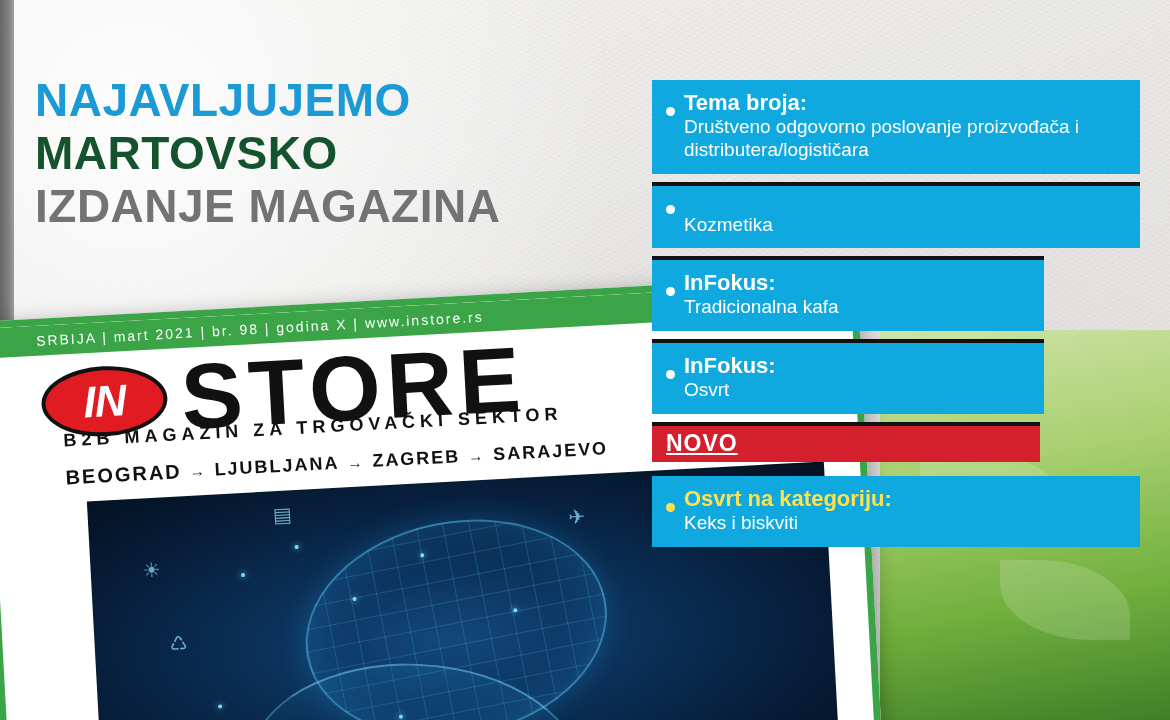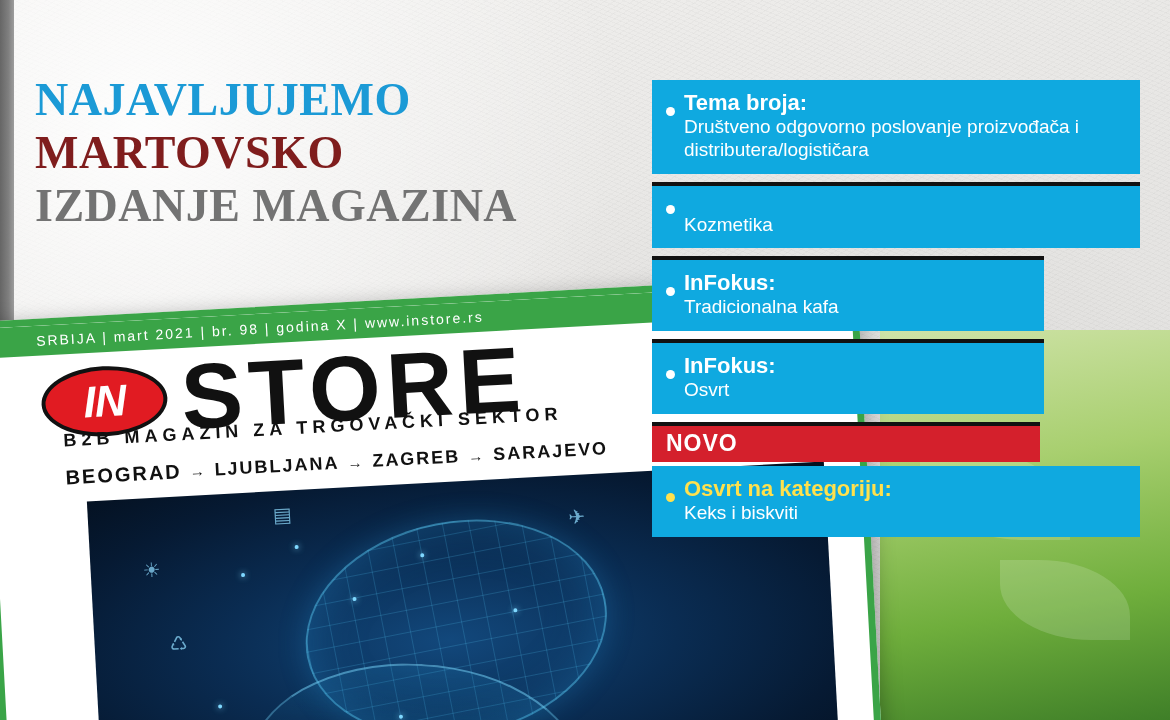--- a/index.html
+++ b/index.html
@@ -48,25 +48,25 @@
     position: absolute;
     left: 35px;
     top: 74px;
     width: 610px;
   }
   .headline .line {
     font-size: 46px;
     font-weight: bold;
     line-height: 1.15;
     letter-spacing: 0.5px;
-    font-family: Liberation Serif, serif;
+    font-family: Liberation Sans, sans-serif;
     text-transform: uppercase;
   }
   .headline .l1 { color: #1b9ad6; }
-  .headline .l2 { color: #7f1d1d; }
+  .headline .l2 { color: #14532d; }
   .headline .l3 { color: #737373; }
 
   
   .cover-wrap {
     position: absolute;
     left: -22px;
     top: 322px;
     width: 880px;
     height: 470px;
     transform: rotate(-3.1deg);
@@ -270,22 +270,23 @@
   .novo-bar {
     background: #d4202c;
     color: #ffffff;
     font-size: 23px;
     font-weight: bold;
     letter-spacing: 1px;
     padding: 4px 14px 5px 14px;
     width: 388px;
     box-sizing: border-box;
     border-top: 4px solid #111111;
-  }
-  .card.c5 { border-top: 0; margin-top: 4px; }
+    text-decoration: underline;
+  }
+  .card.c5 { border-top: 0; margin-top: 14px; }
   .card.c5 .card-title { color: #ffe14d; }
   .card.c5 .bullet { background: #ffe14d; }
 </style>
 </head>
 <body>
 
 <div class="poster">
   <div class="paper-bg"></div>
   <div class="left-strip"></div>
 

